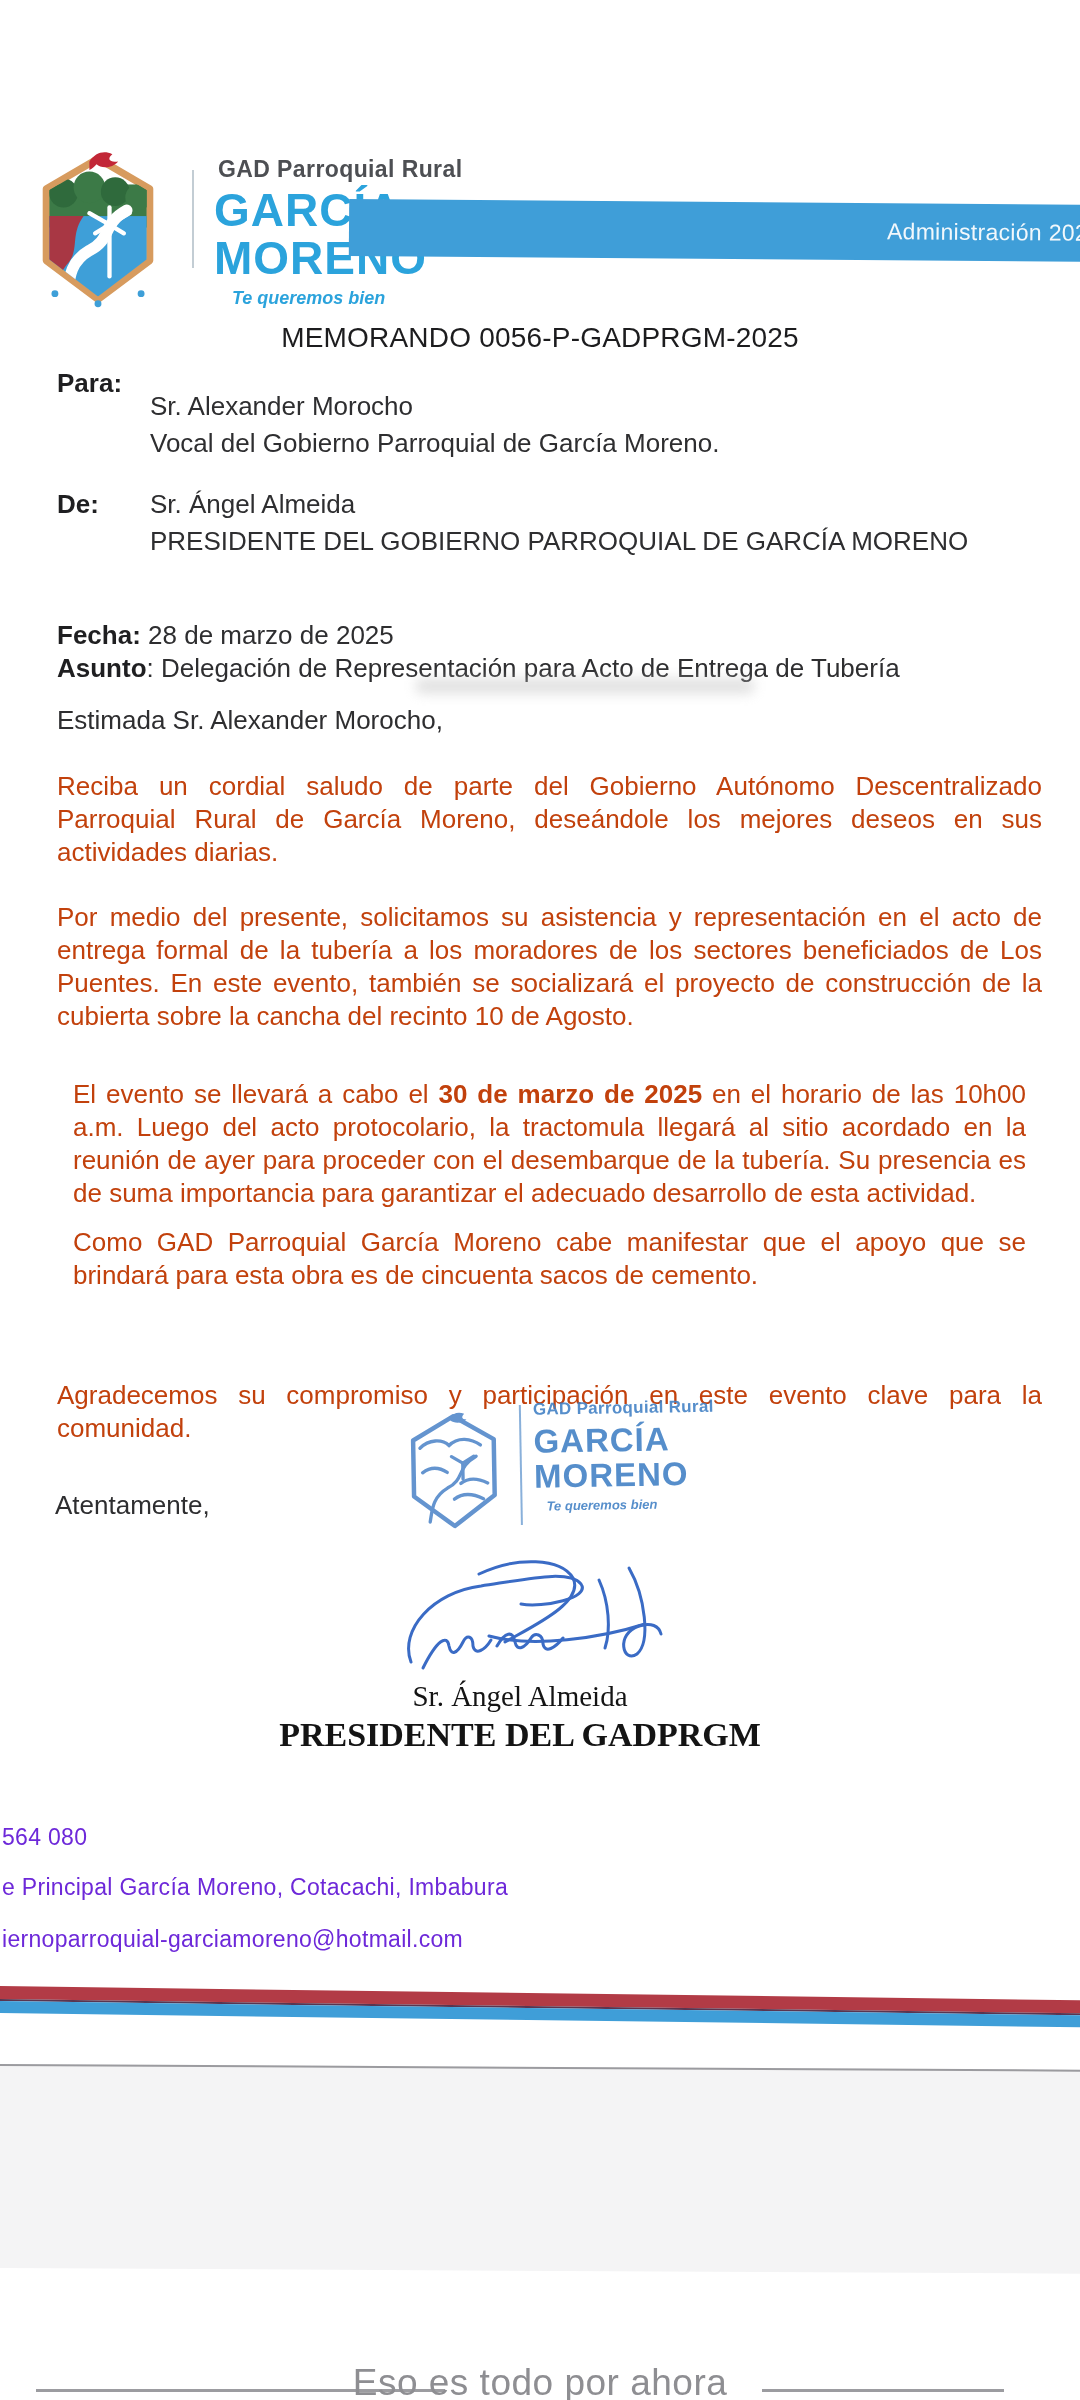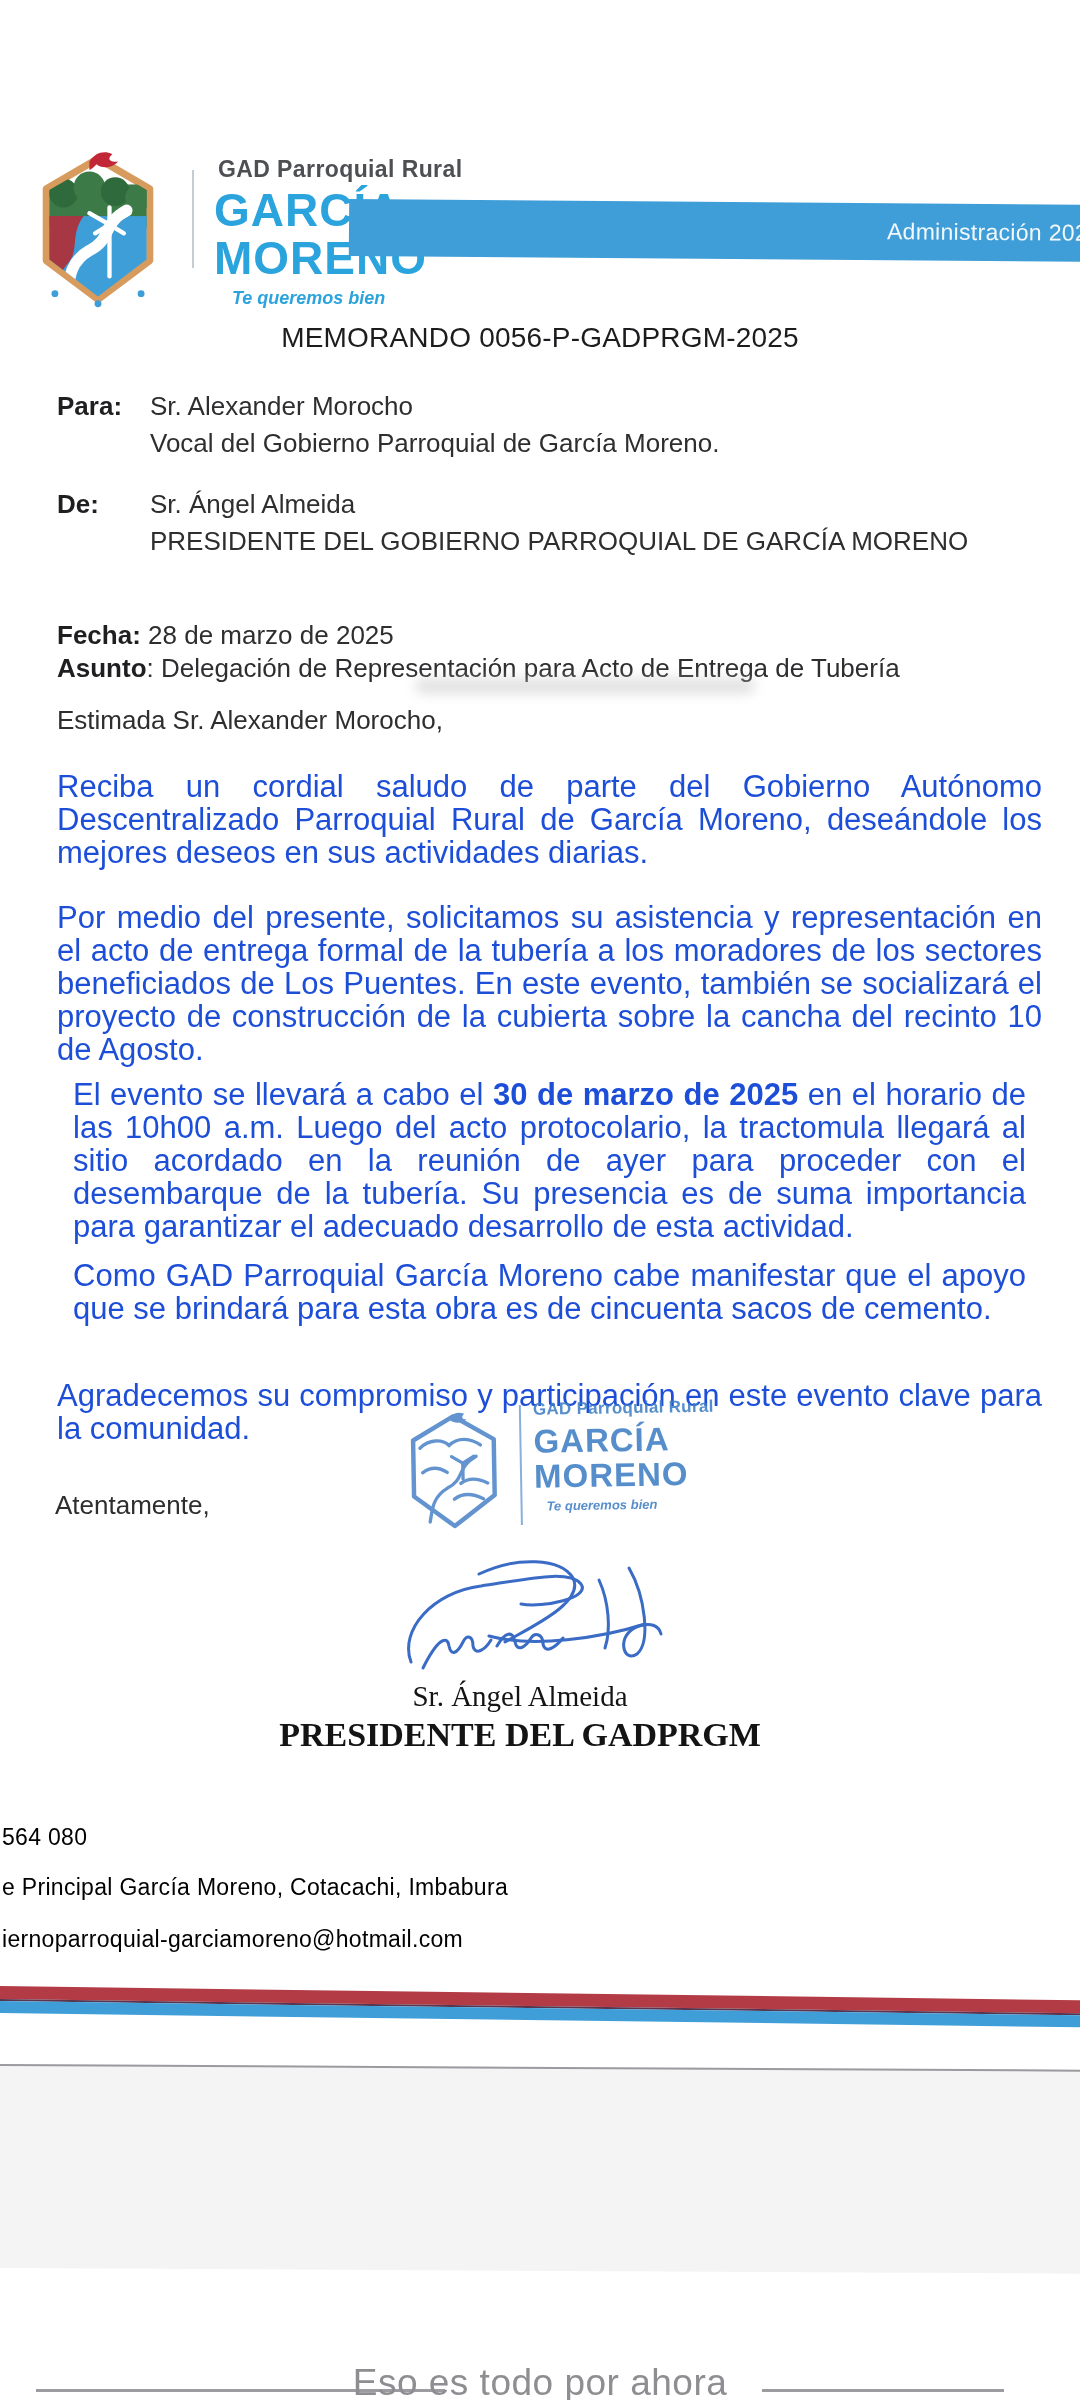--- a/index.html
+++ b/index.html
@@ -18,33 +18,33 @@
   .banner{left:349px;top:199px;width:745px;height:57px;background:#3f9ed8;transform:rotate(.45deg);
           transform-origin:left center;}
   .banner-text{position:absolute;right:6px;top:0;height:57px;line-height:57px;color:#f2f8fc;
           font-size:23px;letter-spacing:.3px;white-space:nowrap;}
 
   
   .memo-title{left:0;top:322px;width:1080px;text-align:center;font-size:28px;font-weight:400;
           color:#1c1c1e;letter-spacing:.2px;}
   .f-label{font-weight:800;color:#1f1f21;}
   .fs{font-size:26px;}
-  .lbl-para{left:57px;top:391px;}
+  .lbl-para{left:57px;top:368px;}
   .val-para1{left:150px;top:391px;}
   .val-para2{left:150px;top:428px;}
   .lbl-de{left:57px;top:489px;}
   .val-de1{left:150px;top:489px;}
   .val-de2{left:150px;top:526px;}
   .row-fecha{left:57px;top:620px;}
   .row-asunto{left:57px;top:653px;}
 
   
   .smudge{left:415px;top:678px;width:340px;height:16px;background:#bfbfbf;border-radius:8px;
           filter:blur(6px);opacity:.45;}
-  .body-par{left:57px;width:985px;font-size:31px;line-height:33px;text-align:justify;color:#1d4ed8;}
+  .body-par{left:57px;width:985px;font-size:26px;line-height:33px;text-align:justify;color:#c2410c;}
   .saluta{left:57px;top:705px;font-size:26px;}
   .p1{top:770px;}
   .p2{top:901px;}
   .p3{top:1062px;}
   .p3 p{margin:16px;text-align:justify;}
   .p4{top:1379px;}
   .closing{left:55px;top:1490px;font-size:26px;}
 
   
   .stamp{left:398px;top:1390px;width:360px;height:165px;opacity:.88;transform:rotate(-1deg);}
@@ -57,21 +57,21 @@
   .st-tag{font-size:13px;font-style:italic;font-weight:700;margin:7px 0 0 12px;}
 
   
   .sig{left:393px;top:1550px;width:290px;height:138px;}
   .sig-name{left:240px;top:1680px;width:560px;text-align:center;font-family:"Liberation Serif",serif;
           font-size:29px;color:#141414;}
   .sig-title{left:240px;top:1716px;width:560px;text-align:center;font-family:"Liberation Serif",serif;
           font-size:34px;font-weight:700;color:#141414;}
 
   
-  .foot{left:2px;font-size:23px;color:#000000;letter-spacing:.3px;}
+  .foot{left:2px;font-size:23px;color:#6d28d9;letter-spacing:.3px;}
   .foot-phone{top:1824px;}
   .foot-addr{top:1874px;}
   .foot-mail{top:1926px;}
 
   
   .stripe{left:-6px;top:1986px;width:1096px;transform:rotate(.75deg);transform-origin:left center;}
   .stripe .red{height:13px;background:#b23b46;}
   .stripe .dark{height:2px;background:#5a3550;}
   .stripe .blue{height:12px;background:#3f9ed8;}
   .grayblock{left:-4px;top:2064px;width:1090px;height:202px;background:#f4f4f5;

